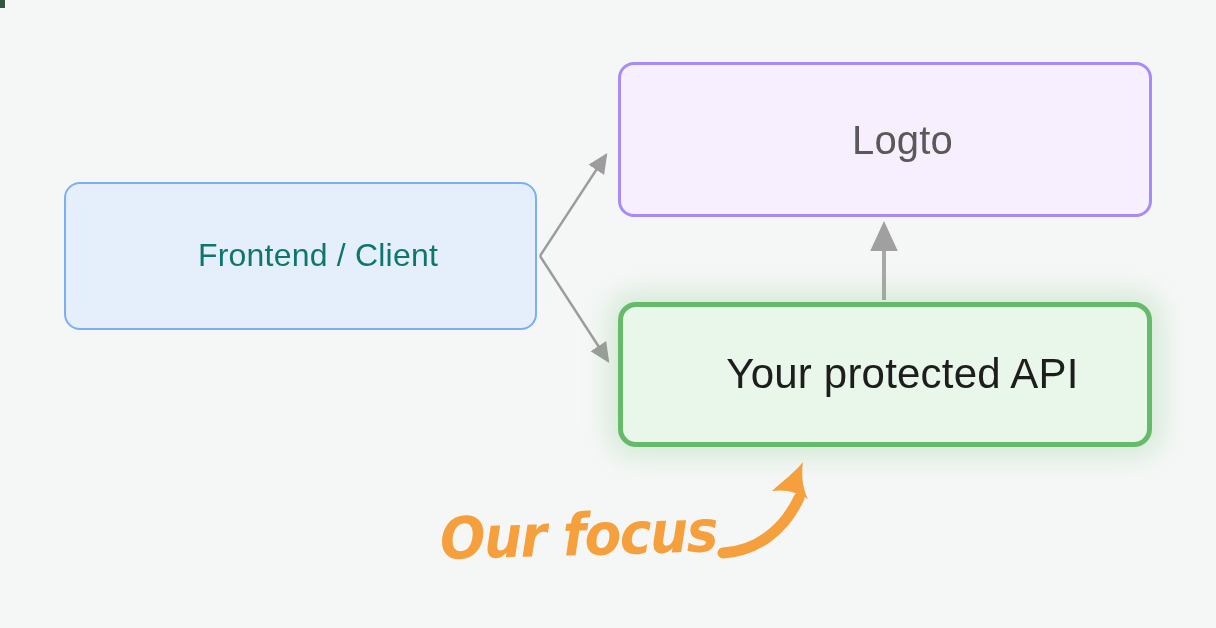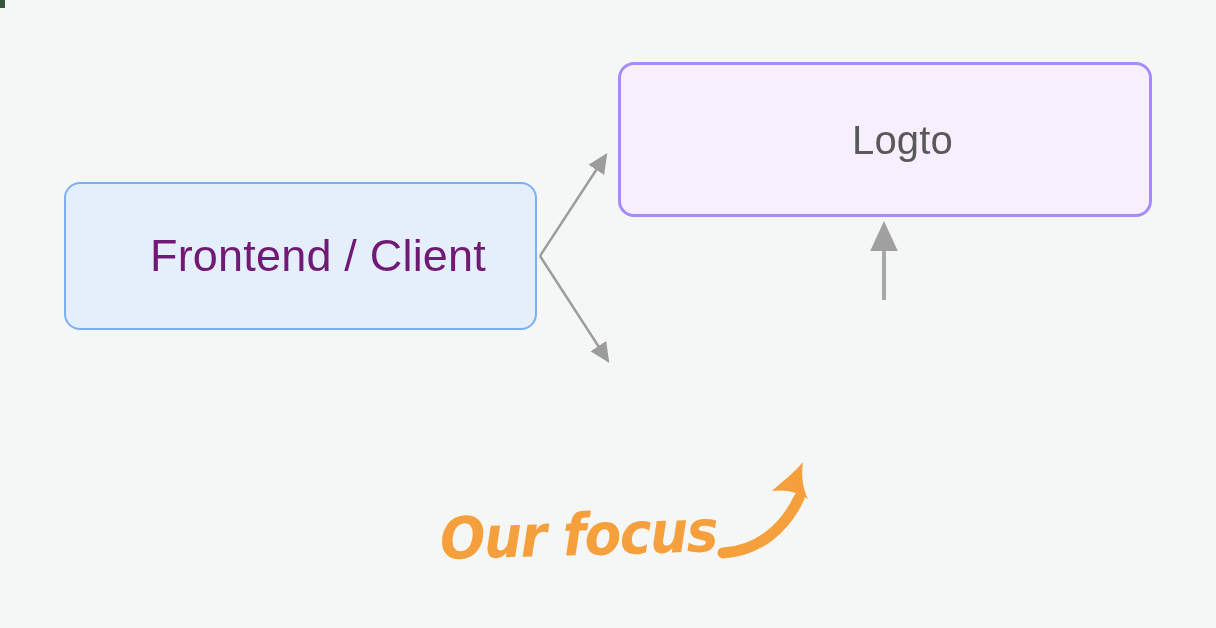--- a/index.html
+++ b/index.html
@@ -50,22 +50,22 @@
   .node-frontend {
     left: 64px;
     top: 182px;
     width: 473px;
     height: 148px;
     background: #e4effb;
     border: 2.5px solid #7aaff6;
     border-radius: 16px;
   }
   .node-frontend .node-label {
-    color: #701a75;
-    font-size: 45px;
+    color: #0f766e;
+    font-size: 32px;
     letter-spacing: 0.2px;
   }
 
   
   .node-logto {
     left: 618px;
     top: 62px;
     width: 534px;
     height: 155px;
     background: #f7effe;
@@ -148,20 +148,23 @@
   </svg>
 
   <div class="node node-frontend">
     <span class="node-label">Frontend / Client</span>
   </div>
 
   <div class="node node-logto">
     <span class="node-label">Logto</span>
   </div>
 
+  <div class="node node-api">
+    <span class="node-label">Your protected API</span>
+  </div>
 
   <div class="focus-note">
     <span>Our focus</span>
   </div>
 
   <svg class="edge-layer" viewBox="0 0 1216 628" width="1216" height="628">
     <g>
       <path d="M723,553 C757,551 784,530 799,498" fill="none" stroke="#f5a03c" stroke-width="11" stroke-linecap="round"></path>
       <path d="M803,462 C801,477 803,489 808,499 C797,492 785,489 772,491
                C783,481 794,473 803,462 Z" fill="#f5a03c"></path>

